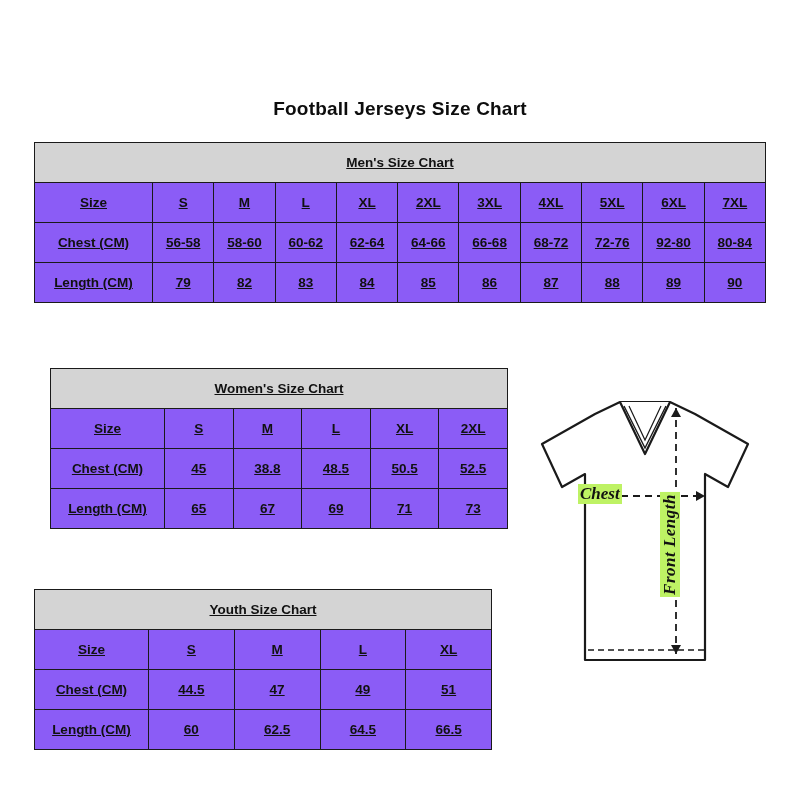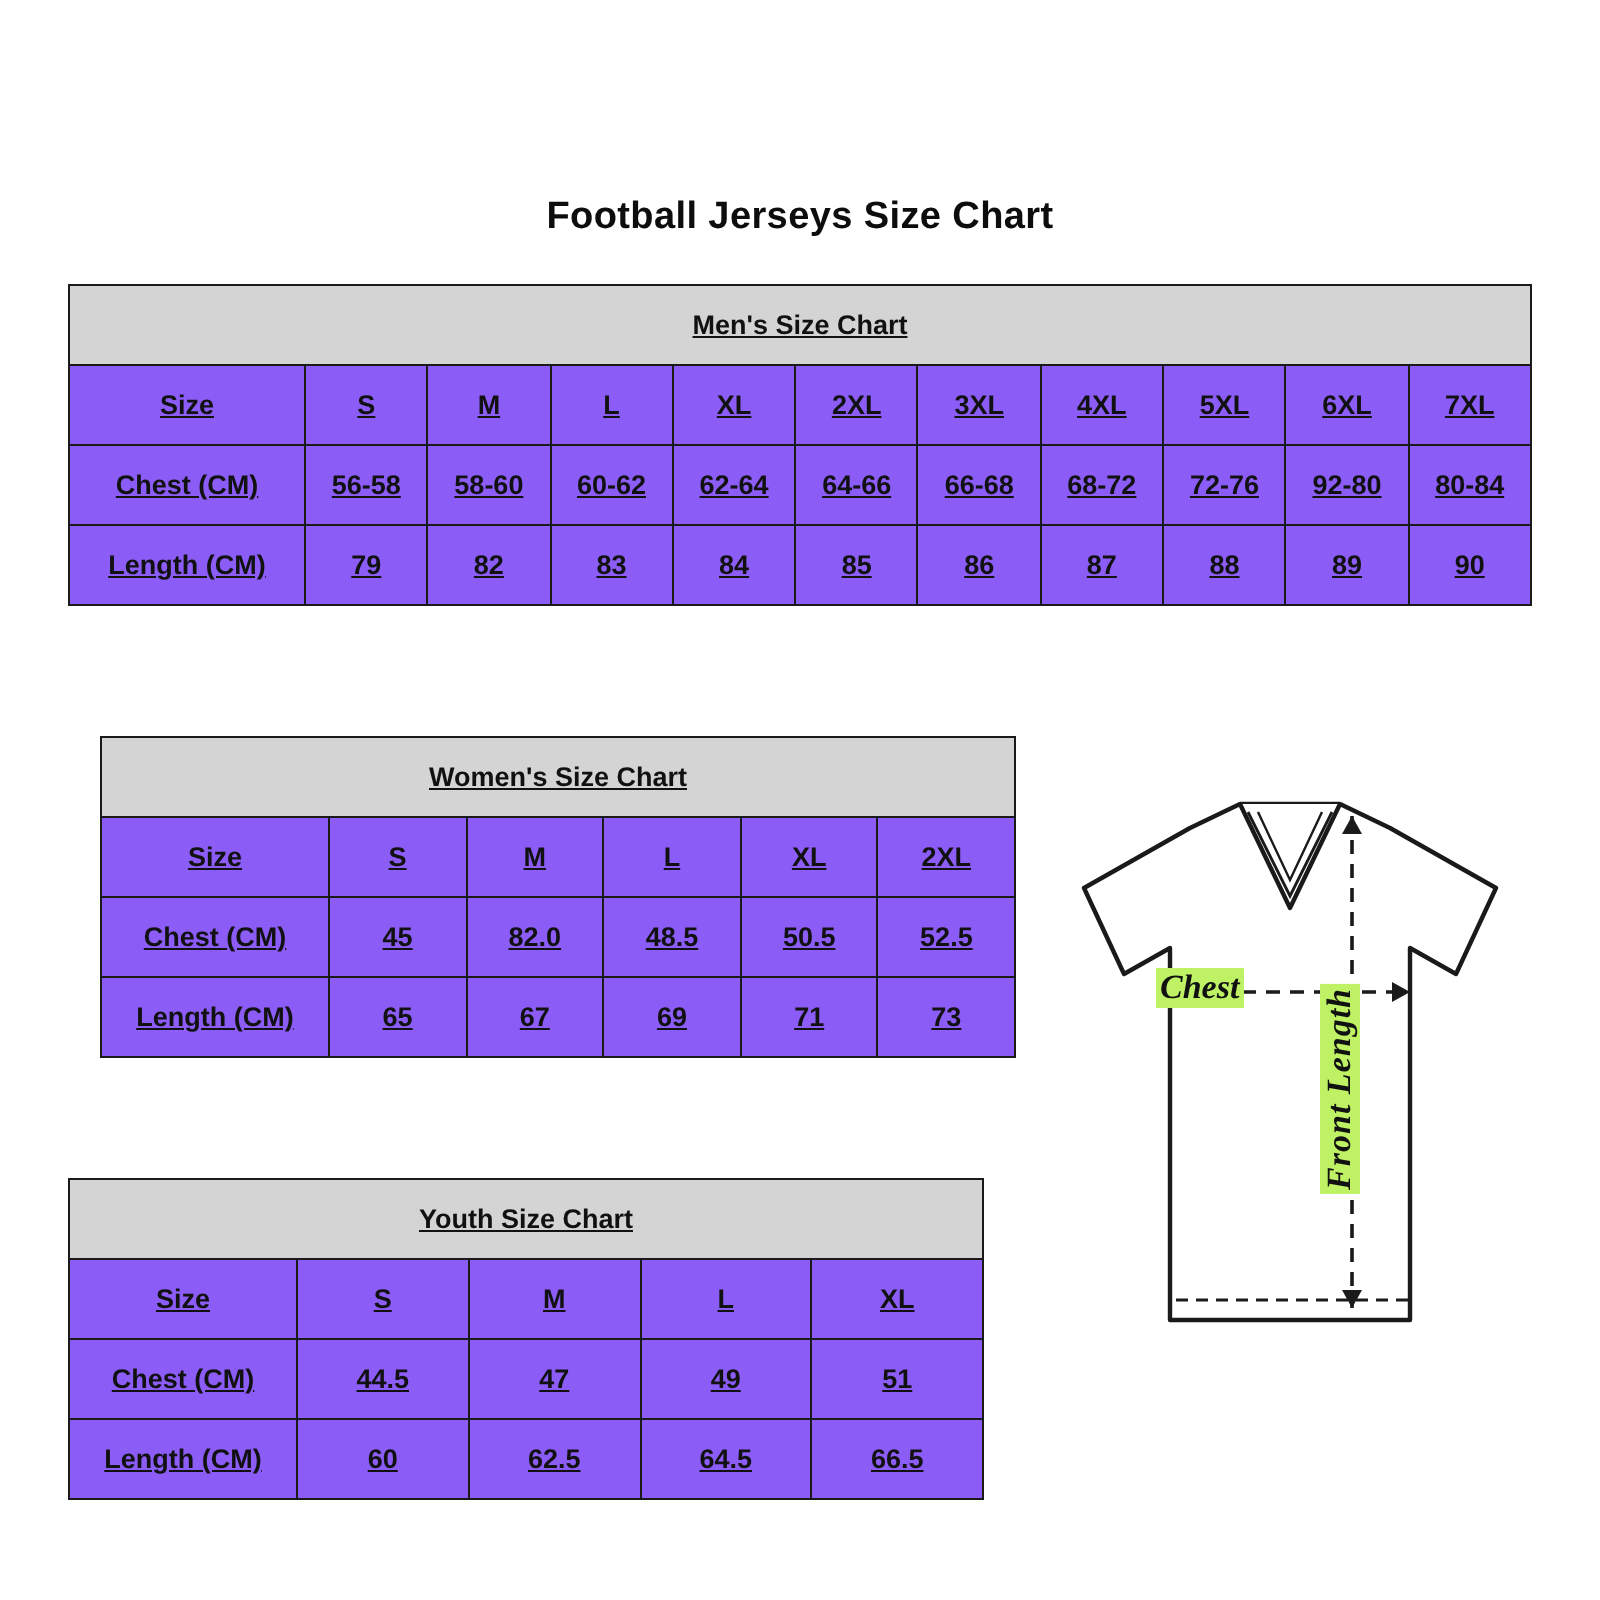--- a/index.html
+++ b/index.html
@@ -210,21 +210,21 @@
         <td class="label-col">Size</td>
         <td>S</td>
         <td>M</td>
         <td>L</td>
         <td>XL</td>
         <td>2XL</td>
       </tr>
       <tr>
         <td class="label-col">Chest (CM)</td>
         <td>45</td>
-        <td>82.0</td>
+        <td>38.8</td>
         <td>48.5</td>
         <td>50.5</td>
         <td>52.5</td>
       </tr>
       <tr>
         <td class="label-col">Length (CM)</td>
         <td>65</td>
         <td>67</td>
         <td>69</td>
         <td>71</td>

